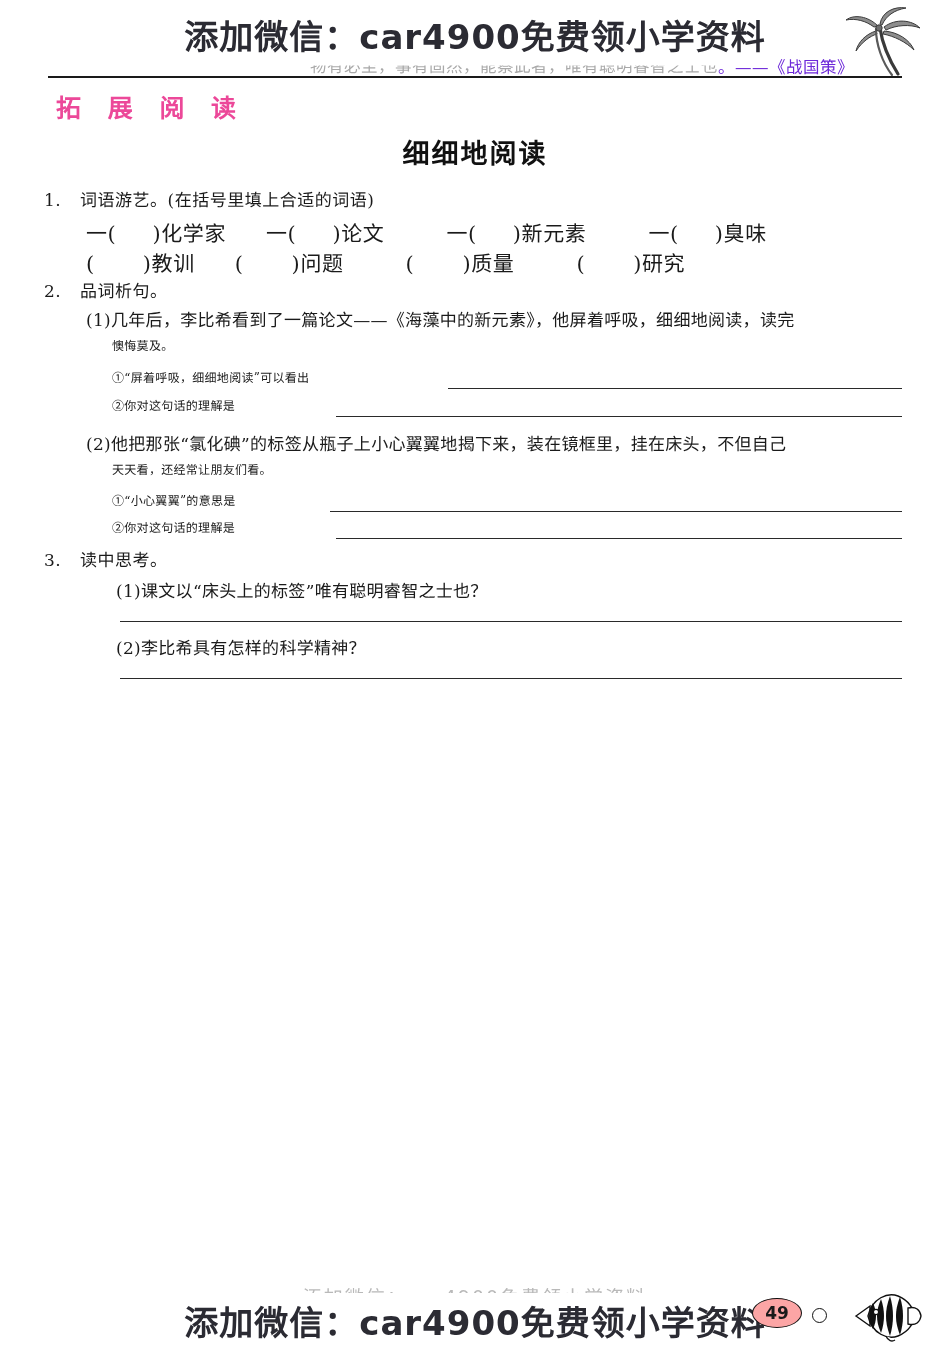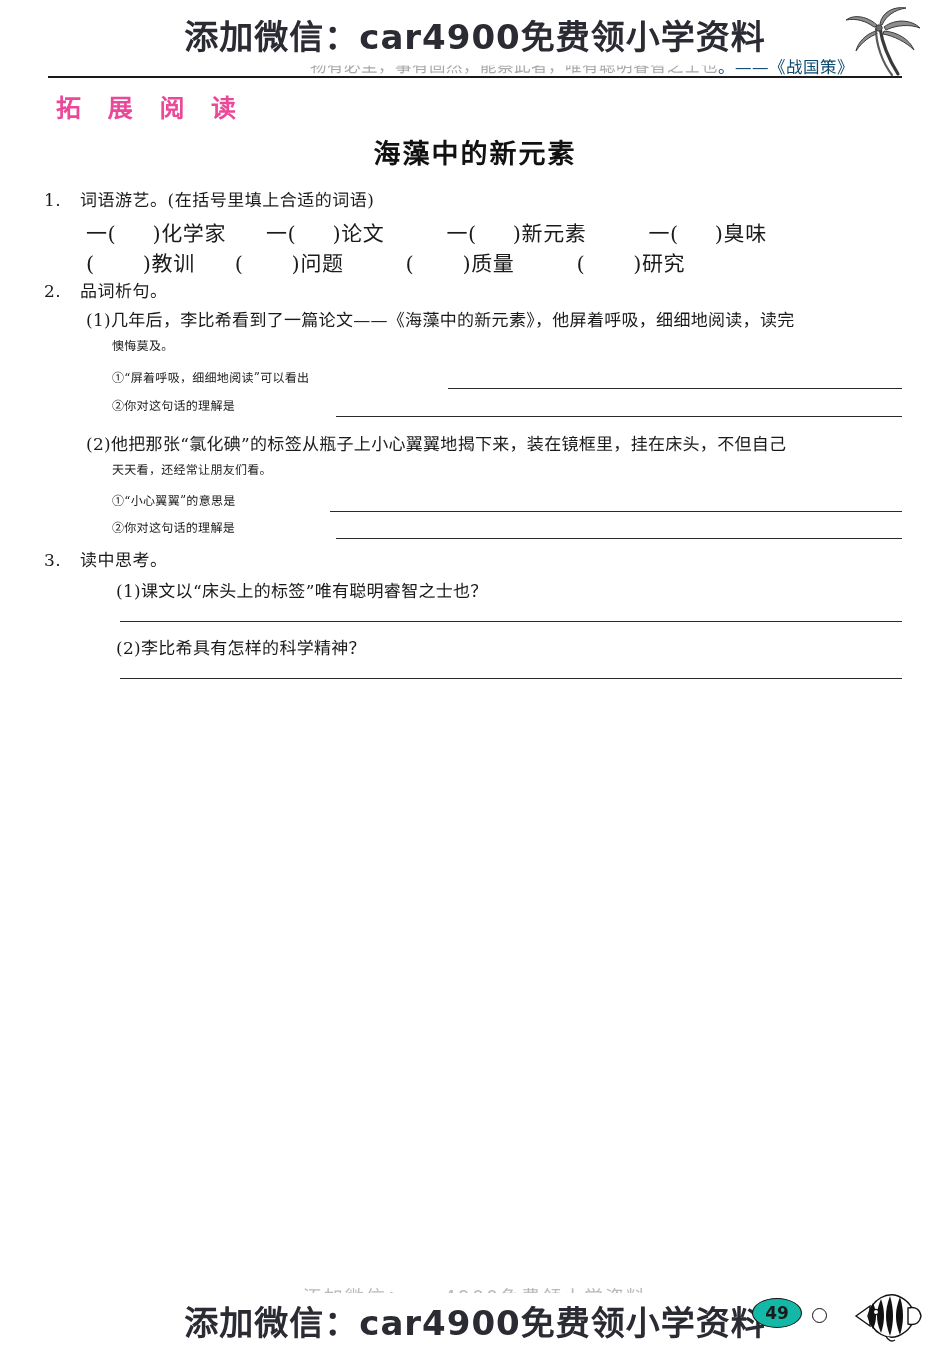--- a/index.html
+++ b/index.html
@@ -46,21 +46,21 @@
   .header-quote .quote-body {
     display: inline-block;
     color: #9a9a9a;
     filter: blur(0.25px);
     opacity: .85;
     clip-path: inset(52% 0 0 0);
     position: relative;
     top: -1px;
   }
   .header-quote .quote-src {
-    color: #0c4a6e;
+    color: #6d28d9;
   }
   .header-rule {
     position: absolute;
     left: 48px;
     top: 76px;
     width: 854px;
     height: 0;
     border-top: 2px solid #1a1a1a;
   }
 
@@ -211,21 +211,21 @@
     top: 1298px;
     width: 48px;
     height: 28px;
     border: 1.6px solid #111;
     border-radius: 50%;
     display: flex;
     align-items: center;
     justify-content: center;
     font-size: 17px;
     font-weight: 700;
-    background: #14b8a6;
+    background: #fca5a5;
     z-index: 60;
     font-family: "DejaVu Sans", "Liberation Sans", sans-serif;
   }
   .bubble {
     position: absolute;
     left: 812px;
     top: 1308px;
     width: 13px;
     height: 13px;
     border: 1.6px solid #111;
@@ -262,21 +262,21 @@
       <path d="M52 27 C66 28 78 36 82 46 C74 38 62 32 51 30 Z"></path>
       <path d="M44 27 C34 30 26 38 24 47 C30 38 38 32 45 30 Z"></path>
     </g>
     <path d="M48 24 C50 38 56 54 66 70" fill="none" stroke="#3a3a3a" stroke-width="3.2" stroke-linecap="round"></path>
     <path d="M44 25 C44 40 50 58 60 71" fill="none" stroke="#5a5a5a" stroke-width="2.2" stroke-linecap="round"></path>
     <circle cx="47" cy="24" r="3.2" fill="#6d6d6d" stroke="#3a3a3a" stroke-width="1"></circle>
   </svg>
 
   <div class="section-heading">拓 展 阅 读</div>
 
-  <div class="article-title">海藻中的新元素</div>
+  <div class="article-title">细细地阅读</div>
 
   <div class="body-area">
 
     <div class="q-num" style="top:186px;">
       <span>1.</span>
       <span style="display:inline-block;width:7px;"></span>
       <span>词语游艺。(在括号里填上合适的词语)</span>
     </div>
 
     <div class="row-blanks" style="top:217px;">

